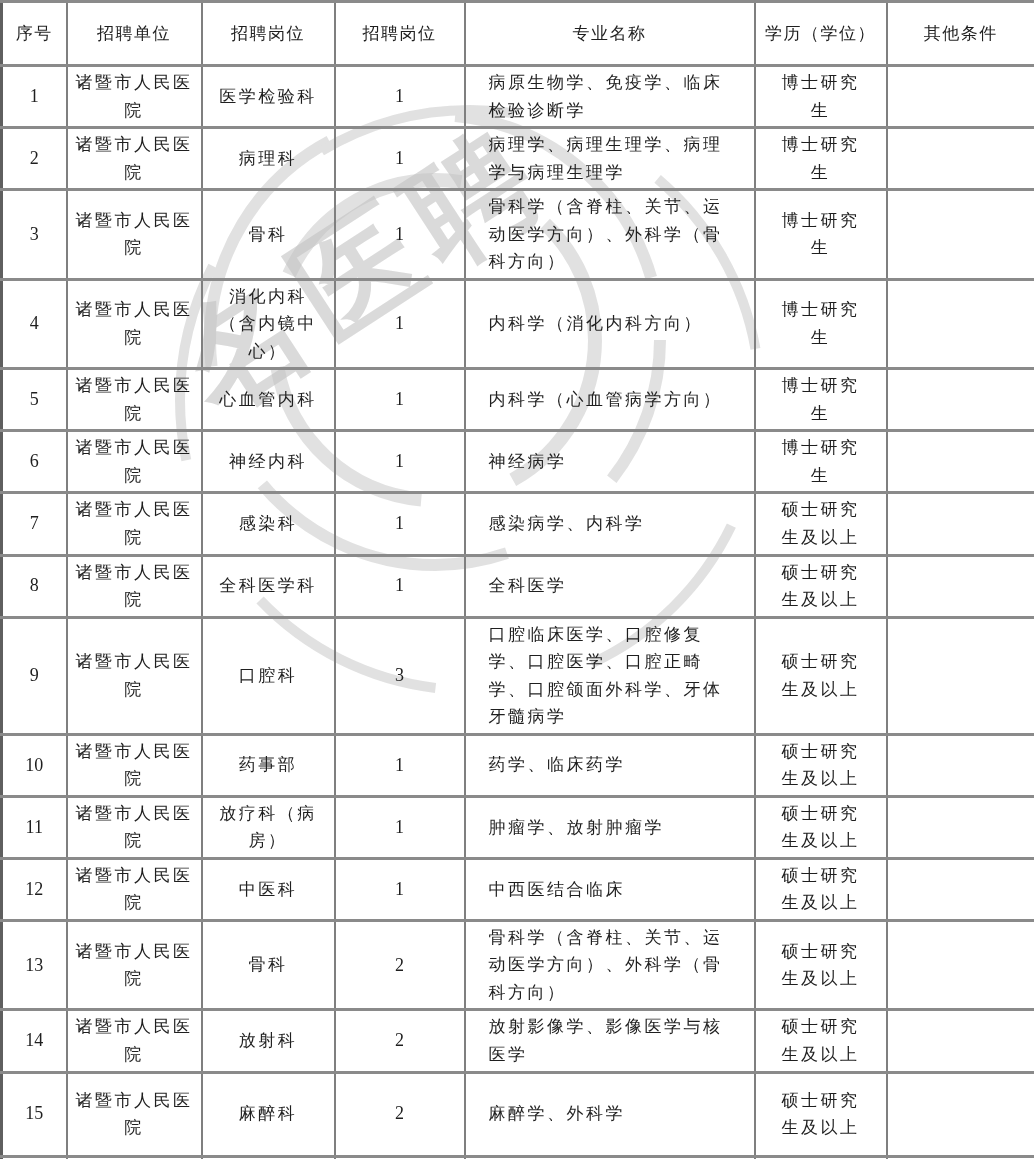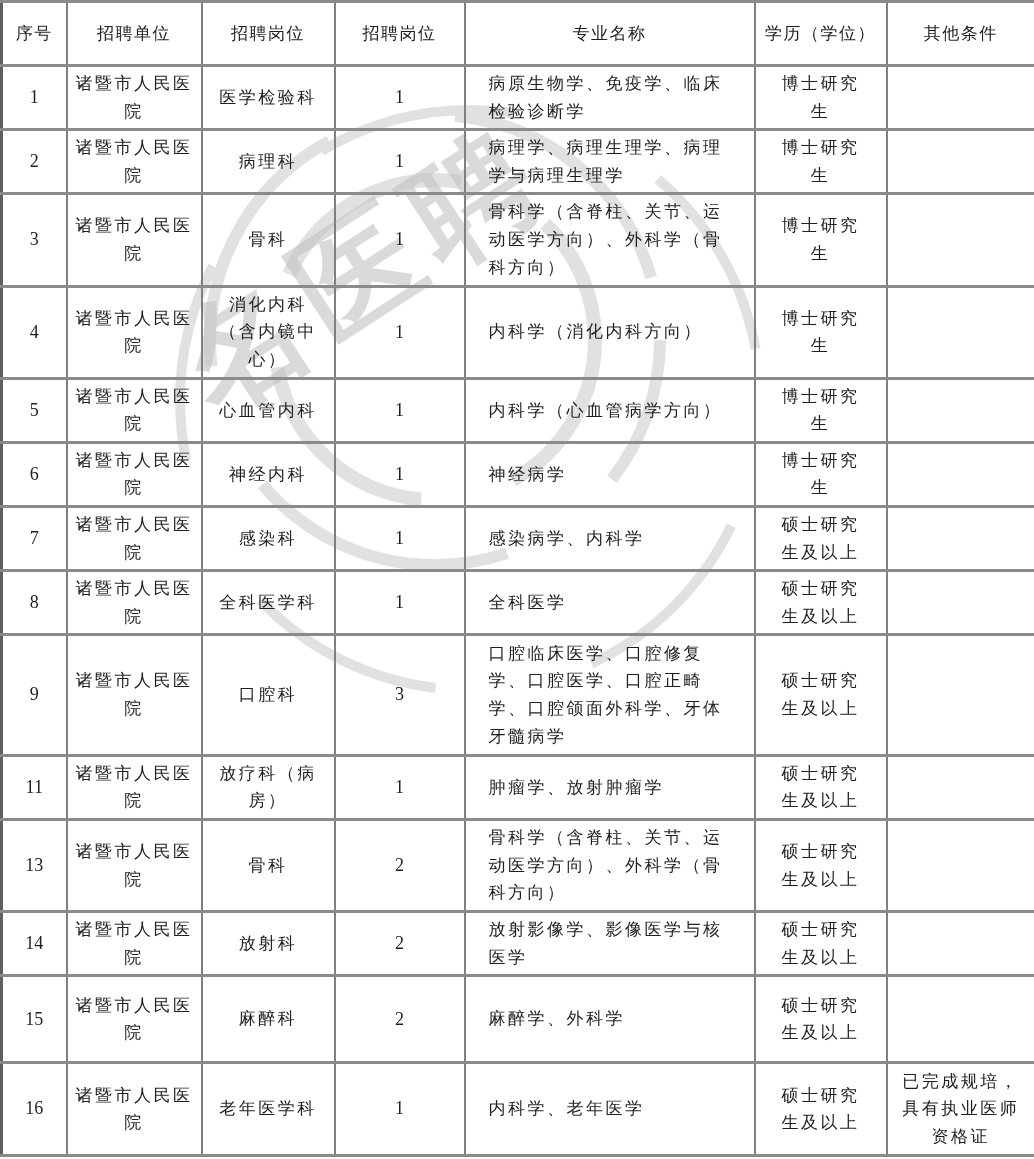--- a/index.html
+++ b/index.html
@@ -144,25 +144,43 @@
         <tr style="height: 86px;">
           <td class="c-seq">9</td>
           <td class="c-unit">诸暨市人民医院</td>
           <td class="c-position">口腔科</td>
           <td class="c-count">3</td>
           <td class="c-major">口腔临床医学、口腔修复学、口腔医学、口腔正畸学、口腔颌面外科学、牙体牙髓病学</td>
           <td class="c-education">硕士研究生及以上</td>
           <td class="c-other"></td>
         </tr>
         <tr style="height: 58px;">
+          <td class="c-seq">10</td>
+          <td class="c-unit">诸暨市人民医院</td>
+          <td class="c-position">药事部</td>
+          <td class="c-count">1</td>
+          <td class="c-major">药学、临床药学</td>
+          <td class="c-education">硕士研究生及以上</td>
+          <td class="c-other"></td>
+        </tr>
+        <tr style="height: 58px;">
           <td class="c-seq">11</td>
           <td class="c-unit">诸暨市人民医院</td>
           <td class="c-position">放疗科（病房）</td>
           <td class="c-count">1</td>
           <td class="c-major">肿瘤学、放射肿瘤学</td>
+          <td class="c-education">硕士研究生及以上</td>
+          <td class="c-other"></td>
+        </tr>
+        <tr style="height: 57px;">
+          <td class="c-seq">12</td>
+          <td class="c-unit">诸暨市人民医院</td>
+          <td class="c-position">中医科</td>
+          <td class="c-count">1</td>
+          <td class="c-major">中西医结合临床</td>
           <td class="c-education">硕士研究生及以上</td>
           <td class="c-other"></td>
         </tr>
         <tr style="height: 86px;">
           <td class="c-seq">13</td>
           <td class="c-unit">诸暨市人民医院</td>
           <td class="c-position">骨科</td>
           <td class="c-count">2</td>
           <td class="c-major">骨科学（含脊柱、关节、运动医学方向）、外科学（骨科方向）</td>
           <td class="c-education">硕士研究生及以上</td>

